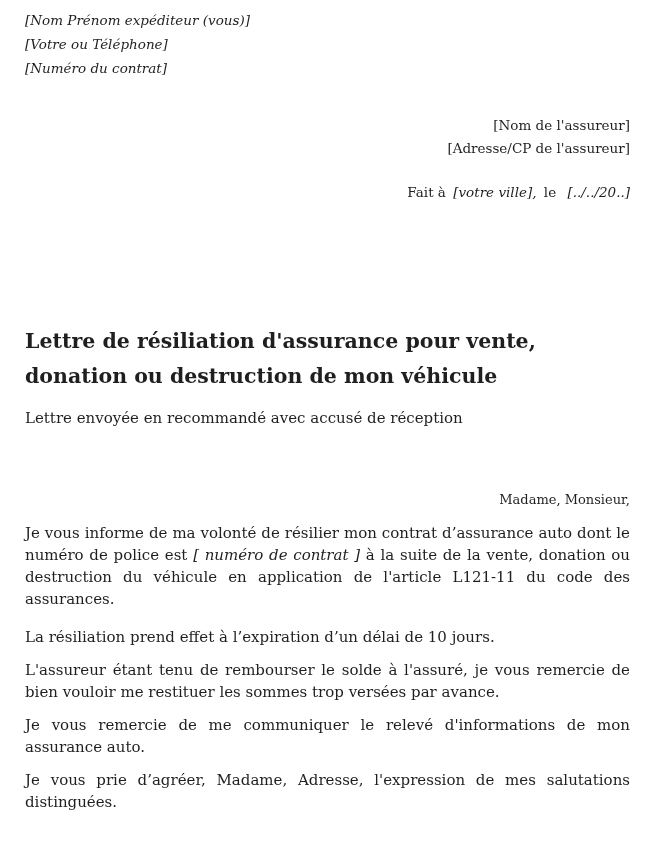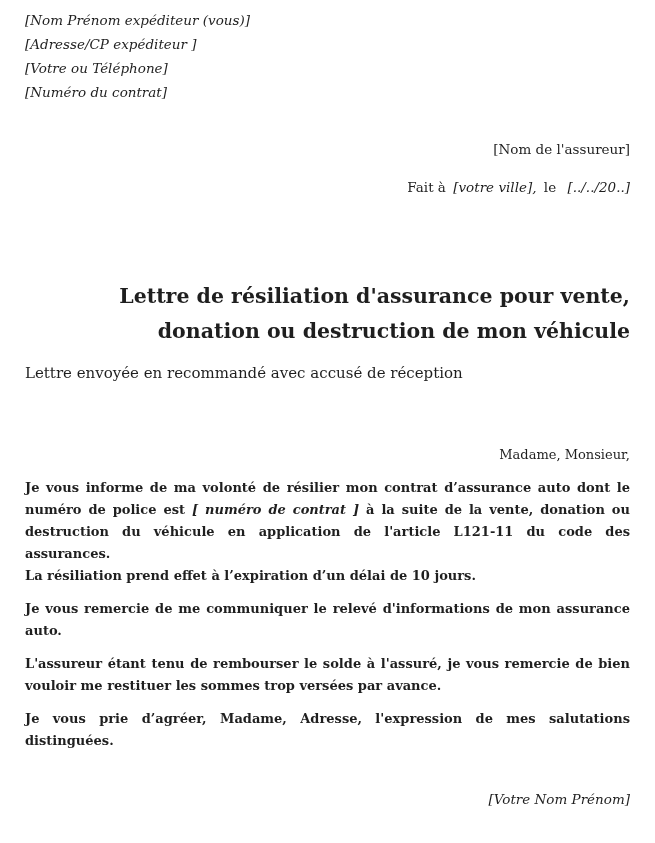--- a/index.html
+++ b/index.html
@@ -28,82 +28,81 @@
   }
   
   .recipient-block {
     margin-top: 34px;
     font-size: 13.5px;
     line-height: 23px;
     text-align: right;
   }
   
   .date-line {
-    margin-top: 15px;
+    margin-top: 21px;
     font-size: 13.5px;
     line-height: 23px;
     text-align: right;
     font-style: normal;
   }
   .date-line .italic { font-style: italic; }
   .date-line .sep { margin-left: 3px; }
   .date-line .date-ph { margin-left: 7px; }
   
   .title {
-    margin: 80px 0 0 0;
+    margin: 120px 0 0 0;
     font-size: 20.5px;
     font-weight: bold;
     line-height: 35px;
-    text-align: right;
+    text-align: left;
     letter-spacing: 0;
   }
   .subtitle {
     margin-top: 13px;
     font-size: 15px;
     line-height: 22px;
   }
   
   .salutation {
     margin: 60px 0 0 0;
     font-size: 13px;
     line-height: 22px;
     text-align: right;
   }
   .body-par {
     margin: 11px 0 0 0;
-    font-size: 13px;
+    font-size: 15px;
     line-height: 22px;
     text-align: justify;
-    font-weight: bold;
   }
-  .body-par.gap-lg { margin-top: 0; }
+  .body-par.gap-lg { margin-top: 16px; }
   .body-par .italic { font-style: italic; }
   
   .signature-block {
     margin-top: 36px;
     font-style: italic;
     font-size: 13.5px;
     line-height: 22px;
     text-align: right;
   }
 </style>
 </head>
 <body>
 
 <div class="page">
 
   <div class="sender-block">
     <div>[Nom Prénom expéditeur (vous)]</div>
-    <div>[Adresse/CP expéditeur ]</div>
     <div>[Votre ou Téléphone]</div>
     <div>[Numéro du contrat]</div>
   </div>
 
   <div class="recipient-block">
     <div>[Nom de l'assureur]</div>
+    <div>[Adresse/CP de l'assureur]</div>
   </div>
 
   <div class="date-line">
     <span>Fait à</span>
     <span class="italic sep">[votre ville],</span>
     <span class="sep">le</span>
     <span class="italic date-ph">[../../20..]</span>
   </div>
 
   <h1 class="title">Lettre de résiliation d'assurance pour vente, donation ou destruction de mon véhicule</h1>
@@ -111,23 +110,23 @@
   <div class="subtitle">Lettre envoyée en recommandé avec accusé de réception</div>
 
   <p class="salutation">Madame, Monsieur,</p>
 
   <p class="body-par">
     <span>Je vous informe de ma volonté de résilier mon contrat d’assurance auto dont le numéro de police est </span><span class="italic">[ numéro de contrat ]</span><span> à la suite de la vente, donation ou destruction du véhicule en application de l'article L121-11 du code des assurances.</span>
   </p>
 
   <p class="body-par gap-lg">La résiliation prend effet à l’expiration d’un délai de 10 jours.</p>
 
+  <p class="body-par">L'assureur étant tenu de rembourser le solde à l'assuré, je vous remercie de bien vouloir me restituer les sommes trop versées par avance.</p>
+
   <p class="body-par">Je vous remercie de me communiquer le relevé d'informations de mon assurance auto.</p>
-
-  <p class="body-par">L'assureur étant tenu de rembourser le solde à l'assuré, je vous remercie de bien vouloir me restituer les sommes trop versées par avance.</p>
 
   <p class="body-par">Je vous prie d’agréer, Madame, Adresse, l'expression de mes salutations distinguées.</p>
 
   <div class="signature-block">
     <div>[Votre Nom Prénom]</div>
   </div>
 
 </div>
 
 </body></html>

